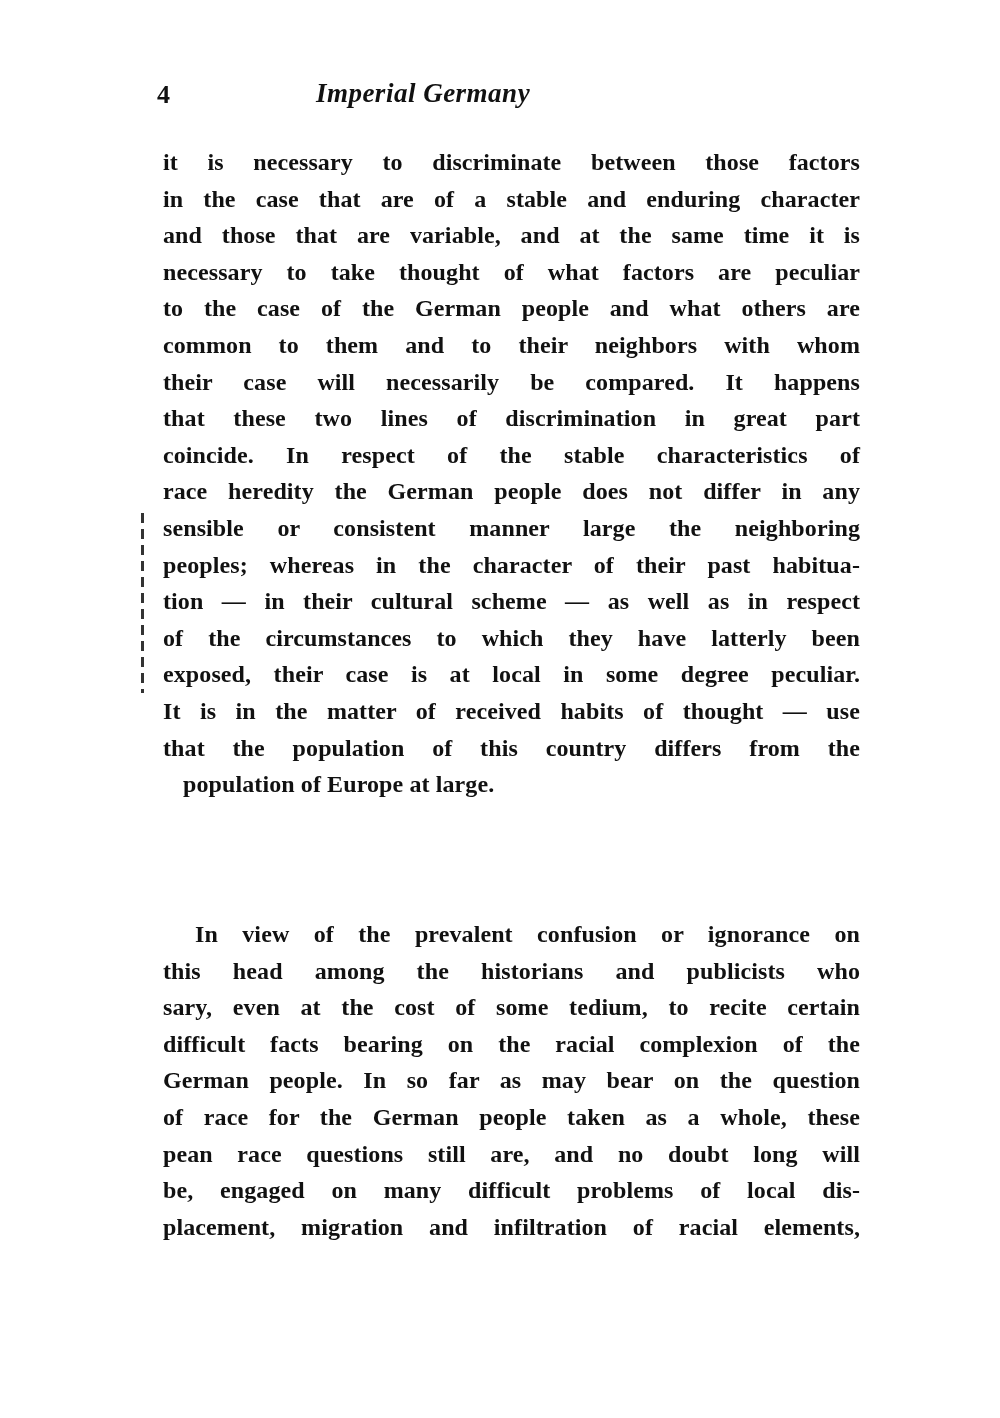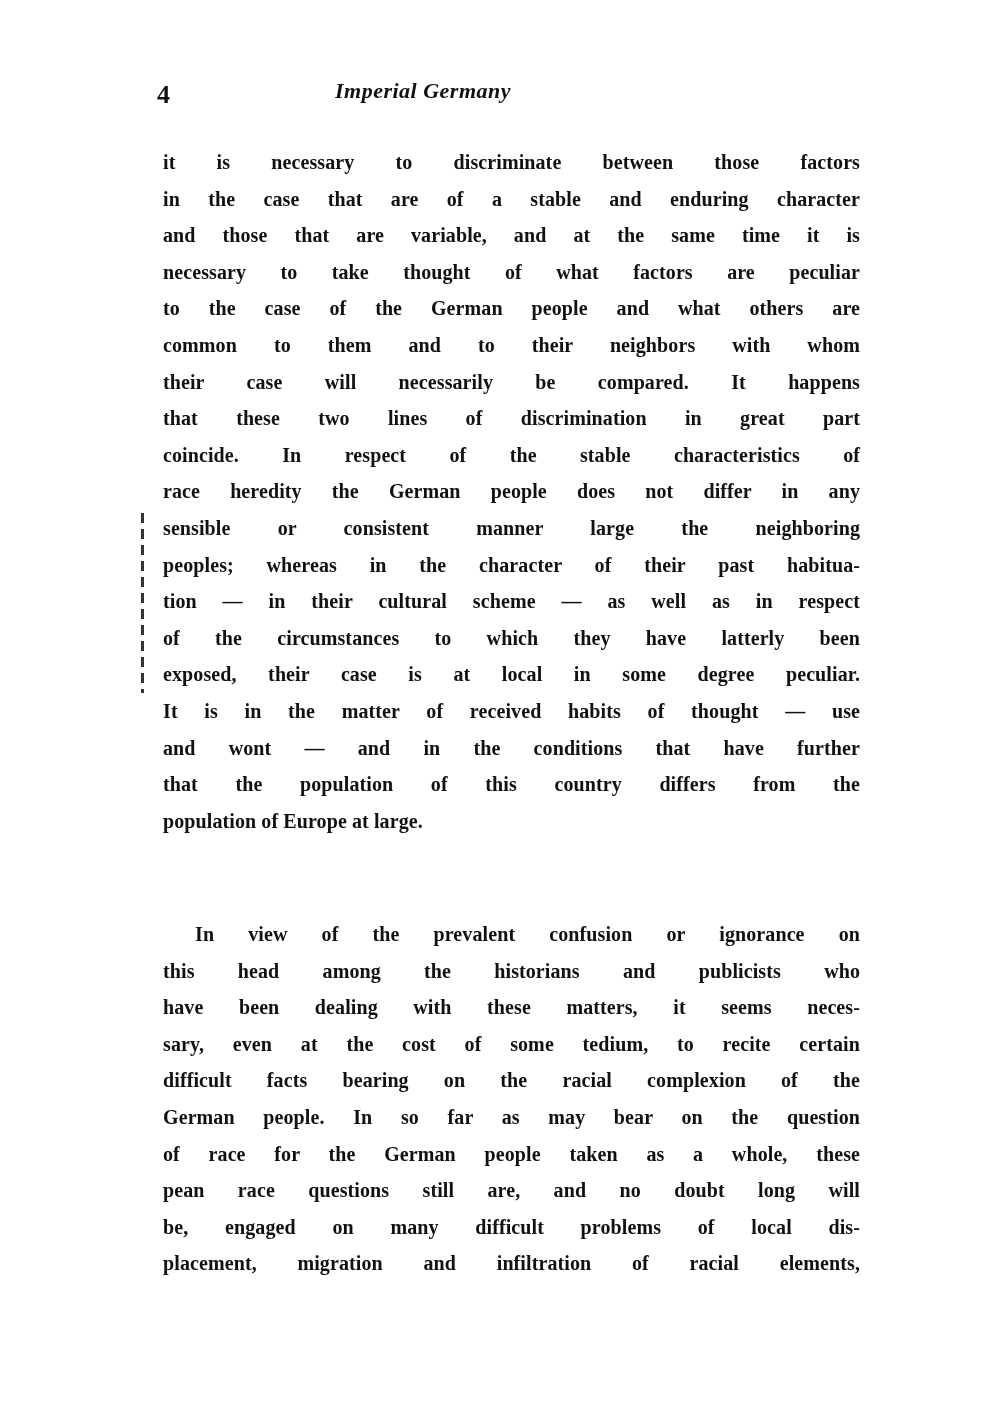--- a/index.html
+++ b/index.html
@@ -21,46 +21,47 @@
       top: 80px;
       font-size: 26px;
       font-weight: bold;
     }
     .running-head {
       position: absolute;
       left: 0;
       width: 832px;
       top: 78px;
       text-align: center;
-      font-size: 22px;
+      font-size: 27px;
       font-style: italic;
       font-weight: bold;
       letter-spacing: 0.5px;
       padding-left: 14px;
       box-sizing: border-box;
     }
     .text-block {
       position: absolute;
       left: 163px;
       width: 697px;
     }
     .line {
       display: block;
       height: 36.6px;
       line-height: 36.6px;
-      font-size: 20px;
+      font-size: 24px;
       text-align: justify;
       text-align-last: justify;
       white-space: nowrap;
       font-weight: 600;
       letter-spacing: 0.1px;
     }
     .line.last {
       text-align: center;
       text-align-last: left;
+      margin-left: 20px;
     }
     .line.indent {
       padding-left: 32px;
     }
     .para1 { top: 144px; }
     .para2 { top: 916px; }
     .margin-mark {
       position: absolute;
       left: 141px;
       width: 3px;
@@ -86,29 +87,27 @@
   <span class="line">their case will necessarily be compared.  It happens</span>
   <span class="line">that these two lines of discrimination in great part</span>
   <span class="line">coincide.  In respect of the stable characteristics of</span>
   <span class="line">race heredity the German people does not differ in any</span>
   <span class="line">sensible or consistent manner large the neighboring</span>
   <span class="line">peoples; whereas in the character of their past habitua-</span>
   <span class="line">tion — in their cultural scheme — as well as in respect</span>
   <span class="line">of the circumstances to which they have latterly been</span>
   <span class="line">exposed, their case is at local in some degree peculiar.</span>
   <span class="line">It is in the matter of received habits of thought — use</span>
-  <span class="line">and wont — and in the conditions that have further</span>
   <span class="line">that the population of this country differs from the</span>
   <span class="line last">population of Europe at large.</span>
 </div>
 
 <div class="text-block para2">
   <span class="line indent">In view of the prevalent confusion or ignorance on</span>
   <span class="line">this head among the historians and publicists who</span>
-  <span class="line">have been dealing with these matters, it seems neces-</span>
   <span class="line">sary, even at the cost of some tedium, to recite certain</span>
   <span class="line">difficult facts bearing on the racial complexion of the</span>
   <span class="line">German people.  In so far as may bear on the question</span>
   <span class="line">of race for the German people taken as a whole, these</span>
   <span class="line">pean race questions still are, and no doubt long will</span>
   <span class="line">be, engaged on many difficult problems of local dis-</span>
   <span class="line">placement, migration and infiltration of racial elements,</span>
 </div>
 
 </body></html>

